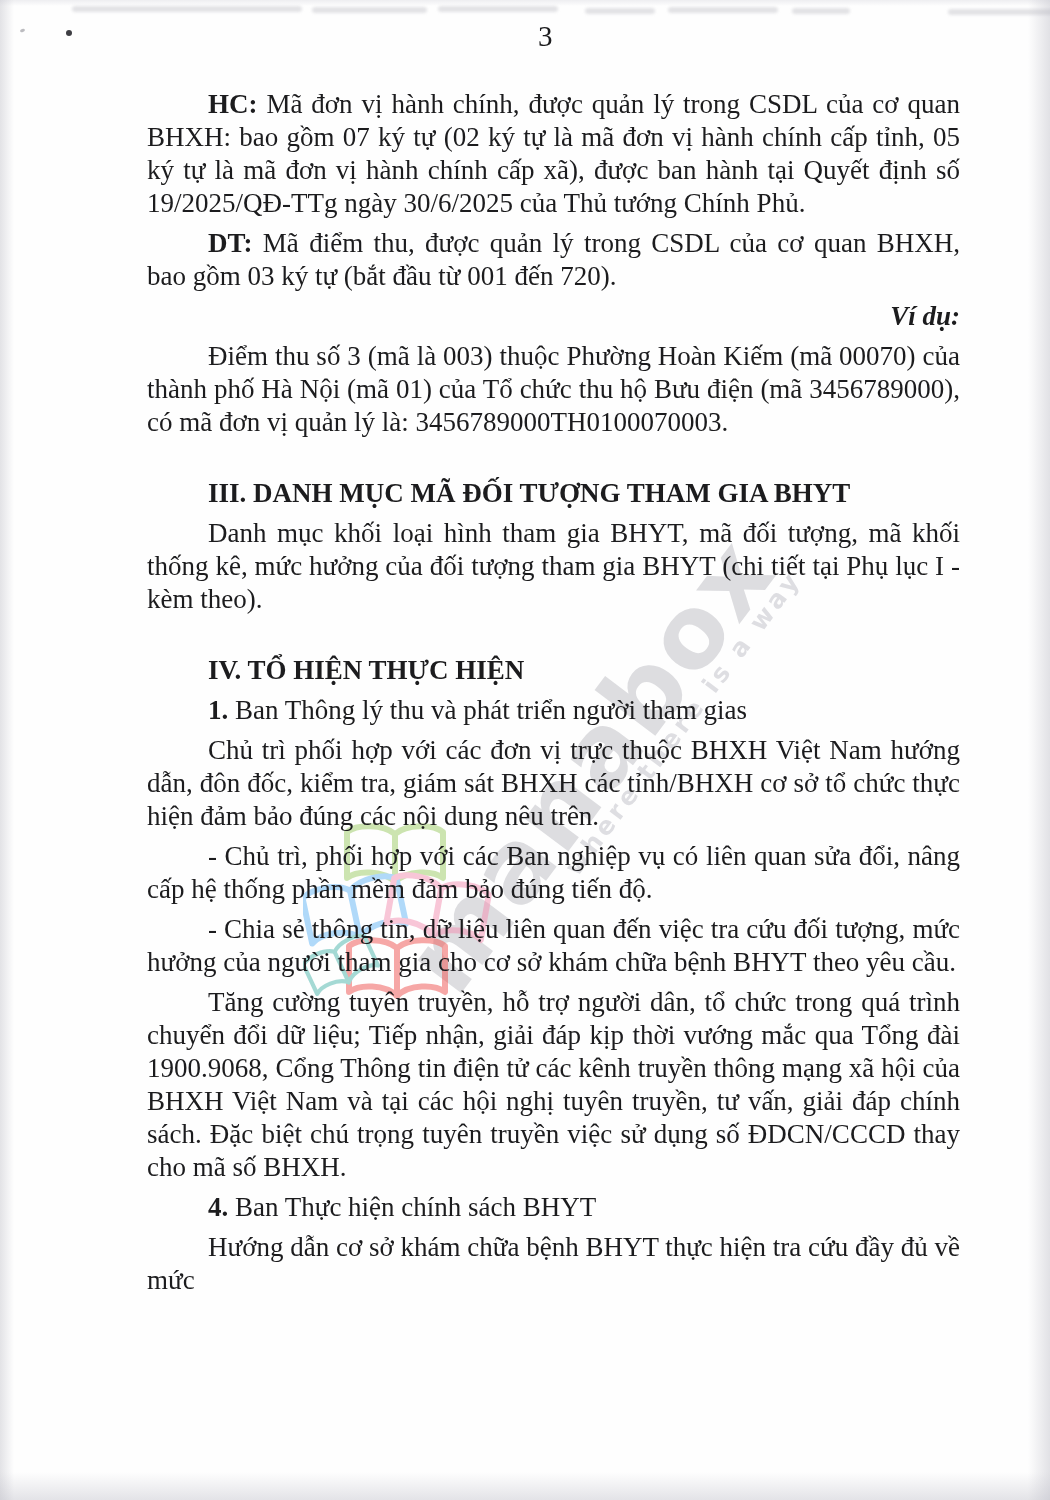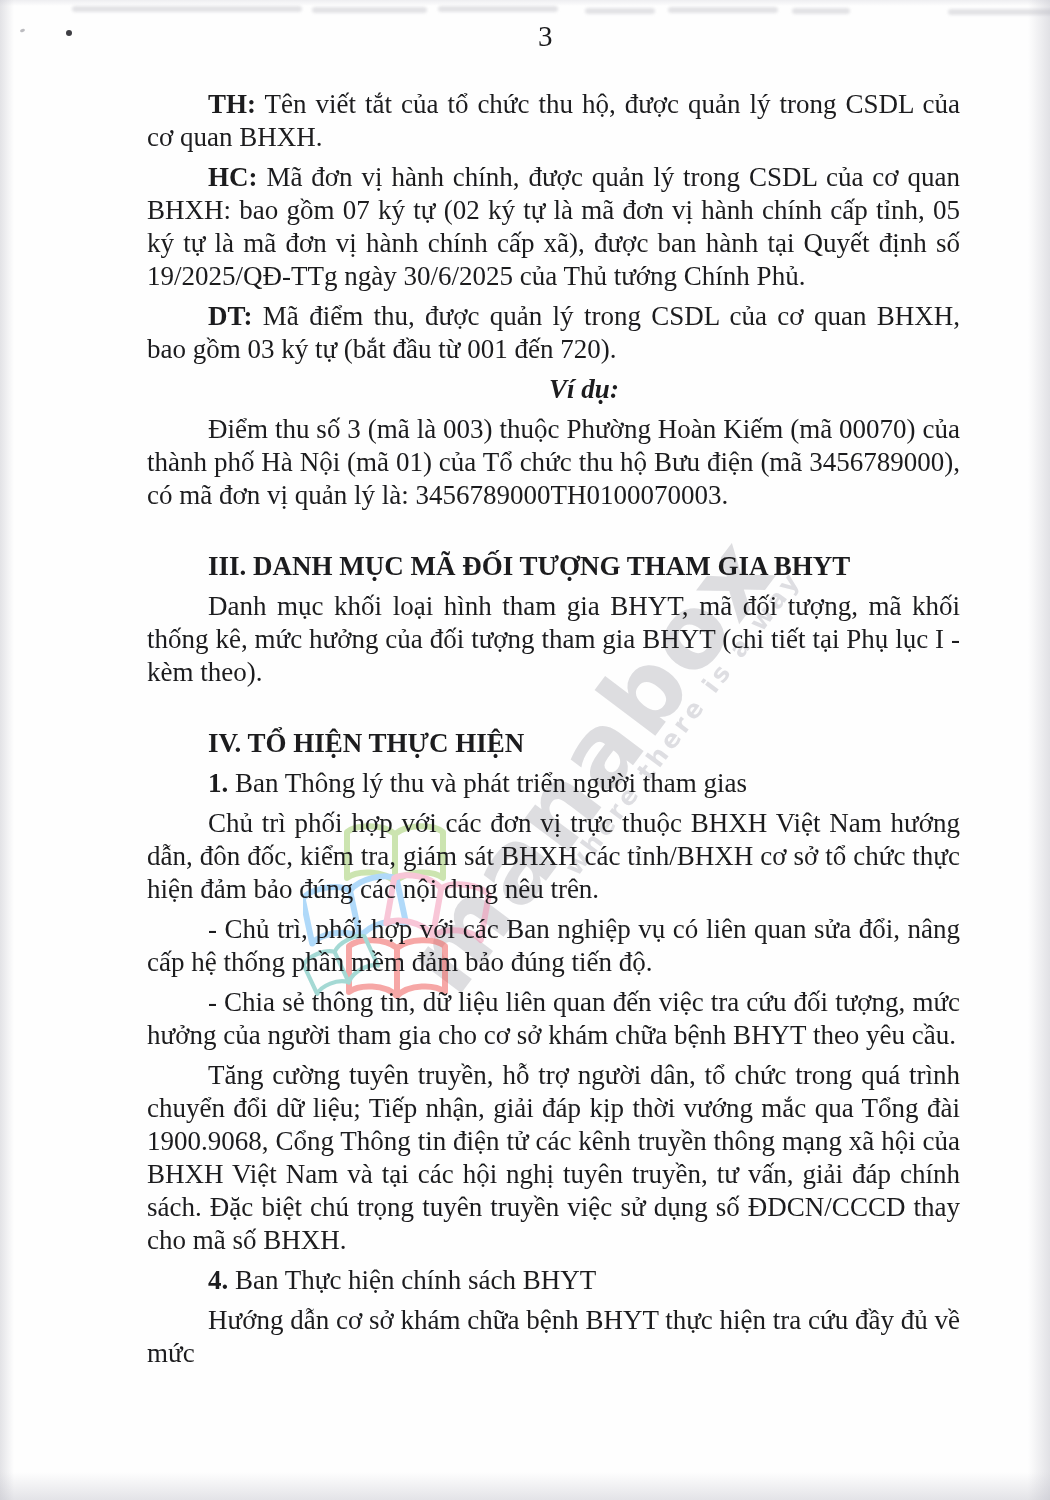--- a/index.html
+++ b/index.html
@@ -46,21 +46,21 @@
   .content{
     position:absolute;left:147px;top:88px;width:813px;z-index:2;
     color:#1c1c1e;
   }
   .content p{
     margin:0 0 7px 0;
     font-size:27px;line-height:33px;
     text-align:justify;text-indent:61px;
   }
   .content p.heading{font-weight:700;text-align:left;margin-top:38px;}
-  .content p.example-label{font-weight:700;font-style:italic;text-align:center;}
+  .content p.example-label{font-weight:700;font-style:italic;text-align:right;}
   .content b.lead{font-weight:700;}
 </style>
 </head>
 <body>
 
 <div>
   <span class="smudge" style="left:72px;top:6px;width:230px;"></span>
   <span class="smudge" style="left:312px;top:7px;width:115px;"></span>
   <span class="smudge" style="left:438px;top:6px;width:120px;"></span>
   <span class="smudge" style="left:585px;top:8px;width:70px;"></span>
@@ -99,21 +99,20 @@
     <g stroke="#4db6ac" transform="translate(0,128) rotate(-25 40 28) scale(0.7)">
       <path d="M56 14 C44 4 18 4 8 12 L8 58 C18 50 44 50 56 62 C68 50 94 50 104 58 L104 12 C94 4 68 4 56 14 Z"></path>
         <path d="M56 14 L56 62"></path>
     </g>
   </g>
 </svg>
 
 <div class="page-number">3</div>
 
 <div class="content">
-  <p><b class="lead">TH:</b><span> Tên viết tắt của tổ chức thu hộ, được quản lý trong CSDL của cơ quan BHXH.</span></p>
   <p><b class="lead">HC:</b><span> Mã đơn vị hành chính, được quản lý trong CSDL của cơ quan BHXH: bao gồm 07 ký tự (02 ký tự là mã đơn vị hành chính cấp tỉnh, 05 ký tự là mã đơn vị hành chính cấp xã), được ban hành tại Quyết định số 19/2025/QĐ-TTg ngày 30/6/2025 của Thủ tướng Chính Phủ.</span></p>
   <p><b class="lead">DT:</b><span> Mã điểm thu, được quản lý trong CSDL của cơ quan BHXH, bao gồm 03 ký tự (bắt đầu từ 001 đến 720).</span></p>
   <p class="example-label"><span>Ví dụ:</span></p>
   <p><span>Điểm thu số 3 (mã là 003) thuộc Phường Hoàn Kiếm (mã 00070) của thành phố Hà Nội (mã 01) của Tổ chức thu hộ Bưu điện (mã 3456789000), có mã đơn vị quản lý là: 3456789000TH0100070003.</span></p>
   <p class="heading"><span>III. DANH MỤC MÃ ĐỐI TƯỢNG THAM GIA BHYT</span></p>
   <p><span>Danh mục khối loại hình tham gia BHYT, mã đối tượng, mã khối thống kê, mức hưởng của đối tượng tham gia BHYT (chi tiết tại Phụ lục I - kèm theo).</span></p>
   <p class="heading"><span>IV. TỔ HIỆN THỰC HIỆN</span></p>
   <p><b class="lead">1.</b><span> Ban Thông lý thu và phát triển người tham gias</span></p>
   <p><span>Chủ trì phối hợp với các đơn vị trực thuộc BHXH Việt Nam hướng dẫn, đôn đốc, kiểm tra, giám sát BHXH các tỉnh/BHXH cơ sở tổ chức thực hiện đảm bảo đúng các nội dung nêu trên.</span></p>
   <p><span>- Chủ trì, phối hợp với các Ban nghiệp vụ có liên quan sửa đổi, nâng cấp hệ thống phần mềm đảm bảo đúng tiến độ.</span></p>

